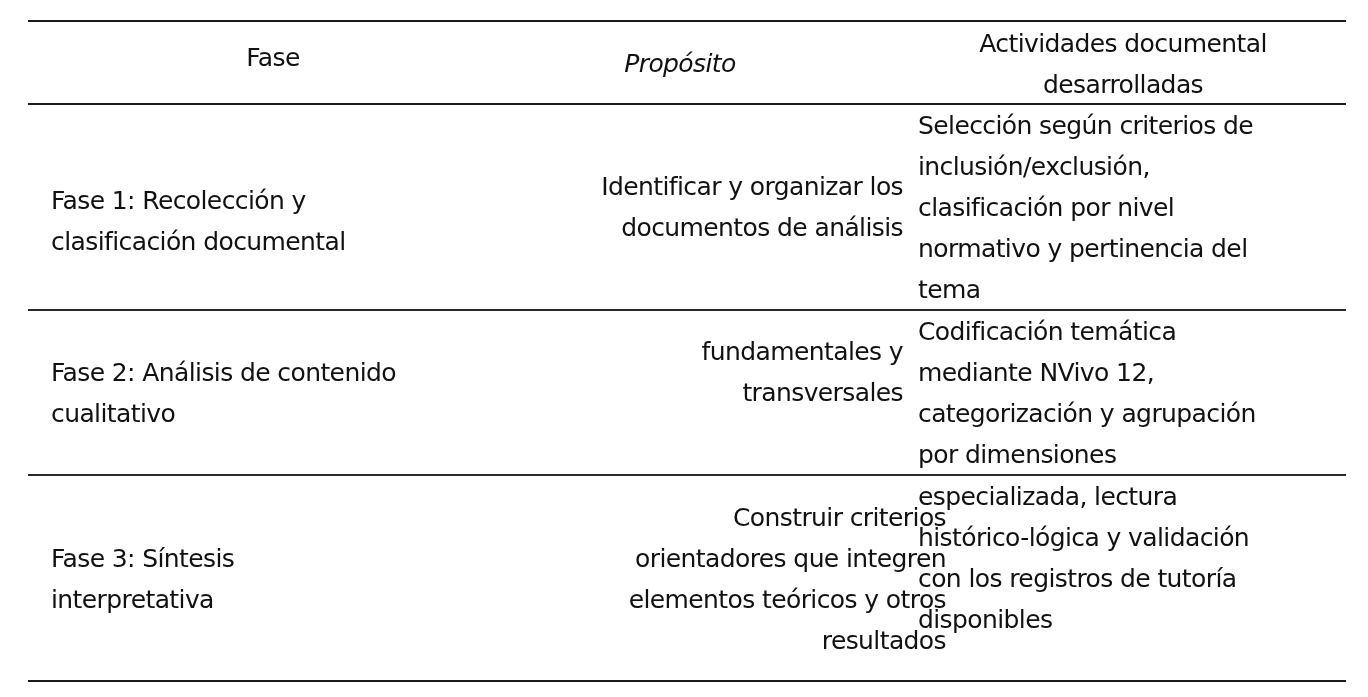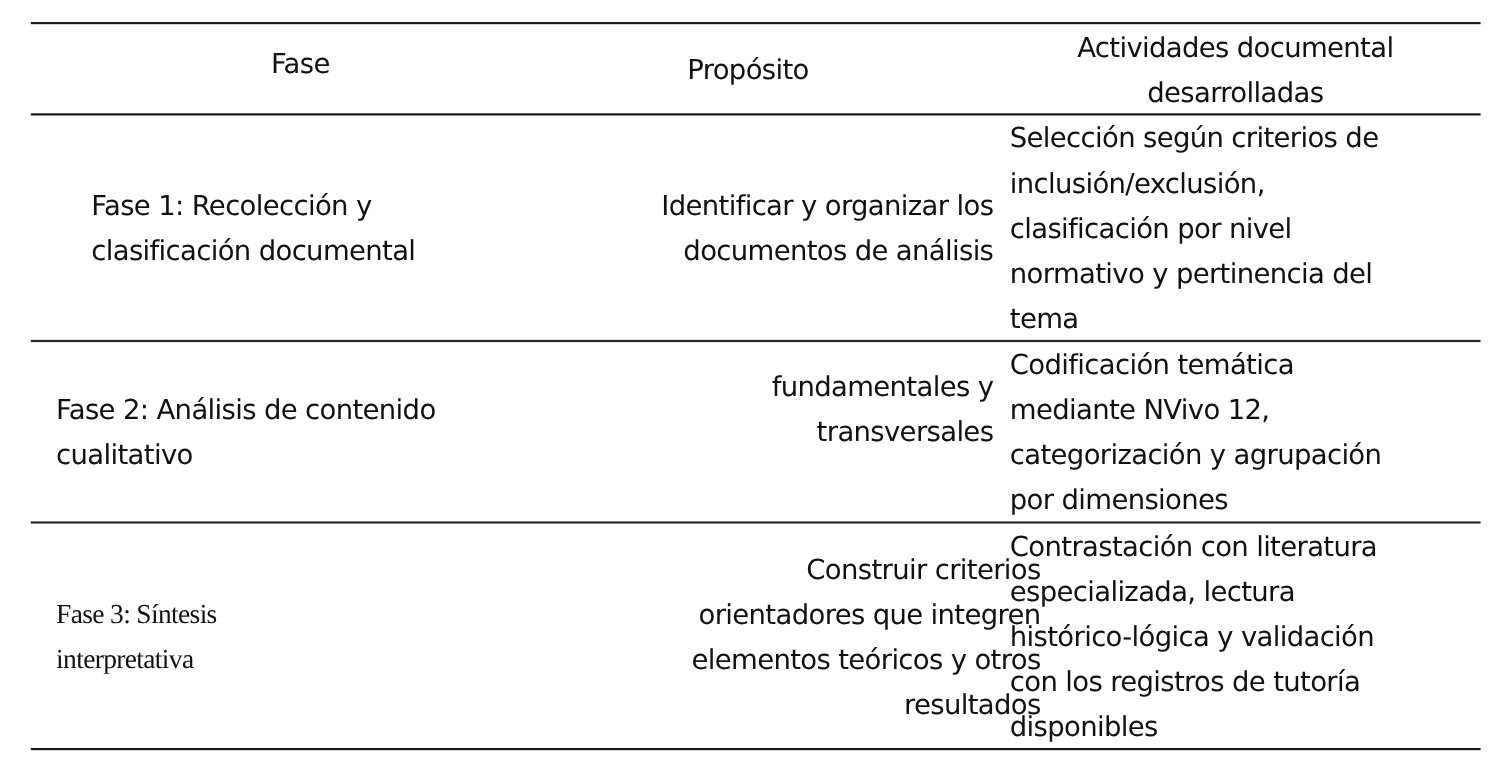--- a/index.html
+++ b/index.html
@@ -7,21 +7,21 @@
            font-family: "DejaVu Sans", sans-serif; color: #111111; }
     .rule { position: absolute; left: 28px; width: 1318px; background: #1a1a1a; }
     .rule.thick { height: 2px; }
     .rule.thin { height: 2px; background: #2a2a2a; }
     .cell { position: absolute; font-size: 25px; line-height: 41px; letter-spacing: -0.6px; }
     .hdr { text-align: center; }
     .c1 { left: 51px; width: 420px; }
     .c2 { left: 483px; width: 420px; text-align: right; }
     .c3 { left: 918px; width: 420px; }
     .hc1 { left: 28px; width: 490px; }
-    .hc2 { left: 460px; width: 440px; }
+    .hc2 { left: 460px; width: 440px; font-style: italic; }
     .hc3 { left: 900px; width: 446px; }
     .vcenter { display: flex; align-items: center; }
     .line { display: block; white-space: nowrap; }
   </style>
 </head>
 <body>
 
 <div>
 
   <div class="rule thick" style="top:20px;"></div>
@@ -35,21 +35,21 @@
   </div>
   <div class="cell hdr hc2 vcenter" style="top:22px;height:82px;justify-content:center;">
     <span>Propósito</span>
   </div>
   <div class="cell hdr hc3" style="top:23px;">
     <span class="line">Actividades documental</span>
     <span class="line">desarrolladas</span>
   </div>
 
   <div>
-    <div class="cell c1" style="top:166px;margin-left:32px;">
+    <div class="cell c1" style="top:180px;">
       <span class="line">Fase 1: Recolección y</span>
       <span class="line">clasificación documental</span>
     </div>
     <div class="cell c2" style="top:166px;">
       <span class="line">Identificar y organizar los</span>
       <span class="line">documentos de análisis</span>
     </div>
     <div class="cell c3" style="top:105px;">
       <span class="line">Selección según criterios de</span>
       <span class="line">inclusión/exclusión,</span>
@@ -70,31 +70,30 @@
     </div>
     <div class="cell c3" style="top:311px;">
       <span class="line">Codificación temática</span>
       <span class="line">mediante NVivo 12,</span>
       <span class="line">categorización y agrupación</span>
       <span class="line">por dimensiones</span>
     </div>
   </div>
 
   <div>
-    <div class="cell c1" style="top:538px;font-family:Liberation Serif, serif;">
+    <div class="cell c1" style="top:538px;">
       <span class="line">Fase 3: Síntesis</span>
       <span class="line">interpretativa</span>
     </div>
     <div class="cell c2" style="top:497px;margin-left:43px;">
       <span class="line">Construir criterios</span>
       <span class="line">orientadores que integren</span>
       <span class="line">elementos teóricos y otros</span>
       <span class="line">resultados</span>
     </div>
     <div class="cell c3" style="top:476px;">
-      <span class="line">Contrastación con literatura</span>
       <span class="line">especializada, lectura</span>
       <span class="line">histórico-lógica y validación</span>
       <span class="line">con los registros de tutoría</span>
       <span class="line">disponibles</span>
     </div>
   </div>
 </div>
 
 </body></html>

